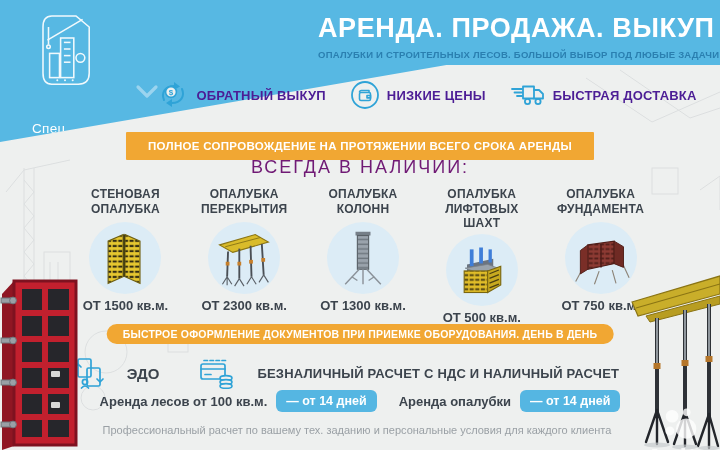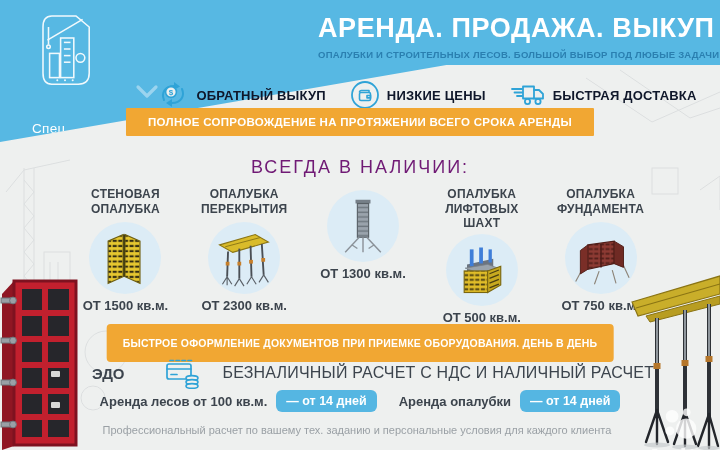--- a/index.html
+++ b/index.html
@@ -18,44 +18,44 @@
   .title-block{position:absolute;top:13px;left:318px;width:396px;text-align:center;}
   .title{color:#ffffff;font-size:27px;font-weight:700;letter-spacing:.6px;white-space:nowrap;}
   .subtitle{margin-top:5px;color:#2a7fb0;font-size:9.5px;font-weight:700;letter-spacing:.25px;white-space:nowrap;}
 
   .chevron-dec{position:absolute;top:84px;left:134px;z-index:2;}
 
   
   .features{position:absolute;top:80px;left:140px;right:6px;display:flex;justify-content:center;
             align-items:center;gap:24px;z-index:2;}
   .feature{display:flex;align-items:center;gap:7px;}
-  .feature-label{color:#0f172a;font-size:13px;font-weight:700;letter-spacing:.2px;white-space:nowrap;}
+  .feature-label{color:#4c1d95;font-size:13px;font-weight:700;letter-spacing:.2px;white-space:nowrap;}
 
   .banner{position:absolute;left:50%;transform:translateX(-50%);background:#f1a733;color:#fff;
           font-weight:700;text-align:center;white-space:nowrap;z-index:2;}
-  .banner-top{top:108px;font-size:11.5px;letter-spacing:.3px;padding:8px 22px;border-radius:1px;}
-  .banner-mid{top:324px;font-size:10.5px;letter-spacing:.2px;padding:13px 16px;border-radius:4px;}
+  .banner-top{top:132px;font-size:11.5px;letter-spacing:.3px;padding:8px 22px;border-radius:1px;}
+  .banner-mid{top:324px;font-size:10.5px;letter-spacing:.2px;padding:4px 16px;border-radius:11px;}
 
   .avail-heading{position:absolute;top:157px;left:0;width:720px;text-align:center;color:#701a75;
                  font-size:18px;letter-spacing:2px;z-index:2;}
 
   
   .products{position:absolute;top:187px;left:66px;width:594px;display:flex;z-index:2;}
   .product{flex:1 1 0;display:flex;flex-direction:column;align-items:center;padding:0 3px;}
   .product-title{min-height:32px;color:#3c444d;font-size:12px;line-height:14.5px;font-weight:700;
                  text-align:center;letter-spacing:.2px;}
   .product-circle{width:72px;height:72px;border-radius:50%;background:#dcecf6;margin-top:3px;
                   display:flex;align-items:center;justify-content:center;}
   .product-price{margin-top:4px;color:#3c444d;font-size:13px;font-weight:700;white-space:nowrap;}
 
   
   .payment{position:absolute;top:356px;left:0;width:692px;display:flex;justify-content:center;
            align-items:center;gap:22px;z-index:2;}
   .edo-label{color:#3c444d;font-size:15px;font-weight:700;margin-right:16px;}
-  .payment-label{color:#3c444d;font-size:16px;font-weight:400;letter-spacing:.2px;white-space:nowrap;}
+  .payment-label{color:#3c444d;font-size:13px;font-weight:700;letter-spacing:.2px;white-space:nowrap;}
 
   
   .rental{position:absolute;top:390px;left:0;width:720px;display:flex;justify-content:center;
           align-items:center;z-index:2;}
   .rental-group{display:flex;align-items:center;gap:9px;}
   .rental-group + .rental-group{margin-left:22px;}
   .rental-label{color:#3c444d;font-size:13px;font-weight:700;white-space:nowrap;}
   .rental-badge{background:#55b6e2;color:#fff;font-size:12.5px;font-weight:700;padding:4px 10px;
                 border-radius:6px;white-space:nowrap;}
 
@@ -219,20 +219,21 @@
               <rect x="25" y="36" width="4" height="4"></rect>
             <rect x="37.5" y="34" width="4" height="4"></rect>
               <rect x="50.5" y="32" width="4" height="4"></rect>
           </g>
         </svg>
       </div>
       <div class="product-price">ОТ 2300 кв.м.</div>
     </div>
 
     <div class="product">
+      <div class="product-title">ОПАЛУБКА КОЛОНН</div>
       <div class="product-circle">
         <svg width="60" height="62" viewBox="0 0 64 64">
           <defs>
             <pattern id="pcol" width="12" height="5" patternUnits="userSpaceOnUse">
               <rect width="12" height="5" fill="#9aa3ac"></rect>
                 <rect y="1.6" width="12" height="1.5" fill="#6d767e"></rect>
             </pattern>
           </defs>
           <rect x="24" y="4" width="16" height="4" fill="#767f88"></rect>
           <rect x="26" y="8" width="12" height="36" fill="url(#pcol)" stroke="#596066" stroke-width="1.2"></rect>

